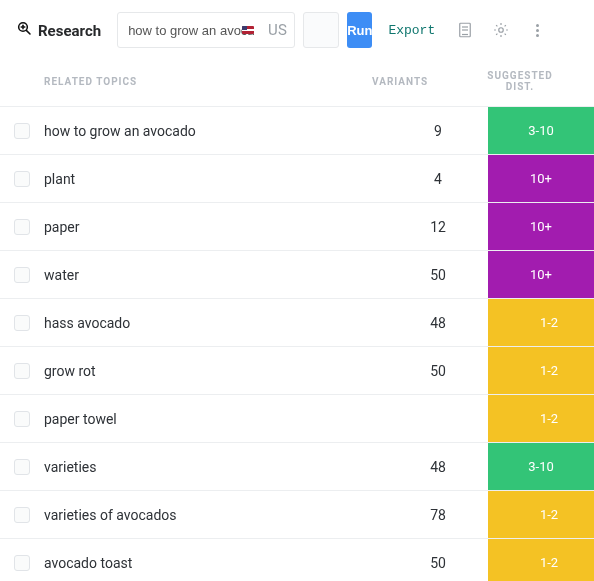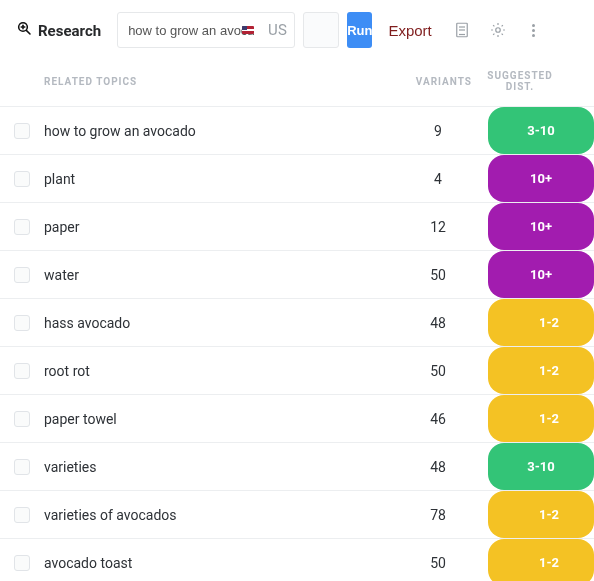--- a/index.html
+++ b/index.html
@@ -95,23 +95,24 @@
     color: #fff;
     font-size: 13px;
     font-weight: 600;
     cursor: pointer;
   }
   .export-btn {
     height: 36px;
     padding: 0 8px;
     background: transparent;
     border: none;
-    color: #7f1d1d;
-    font-size: 15px;
-    cursor: pointer;
+    color: #0f766e;
+    font-size: 13px;
+    cursor: pointer;
+    font-family: Liberation Mono, monospace;
   }
   .icon-btn {
     width: 28px; height: 28px;
     background: transparent;
     border: none;
     display: inline-flex;
     align-items: center;
     justify-content: center;
     cursor: pointer;
     color: #9aa0a6;
@@ -119,21 +120,21 @@
   .icon-btn svg { width: 18px; height: 18px; stroke: currentColor; fill: none; stroke-width: 1.6; }
 
   .table-head {
     display: flex;
     align-items: center;
     padding: 10px 16px 14px 0;
     border-bottom: 1px solid #eceef0;
   }
   .col-check { width: 44px; display:flex; justify-content:center; }
   .col-topic { flex: 1; }
-  .col-variants { width: 100px; text-align: right; }
+  .col-variants { width: 100px; text-align: left; }
   .col-dist { width: 106px; text-align: center; }
   .th {
     font-size: 10px;
     letter-spacing: 1px;
     font-weight: 700;
     color: #b4b9c0;
     text-transform: uppercase;
   }
   .th.col-dist { padding-right: 10px; }
 
@@ -156,23 +157,22 @@
     align-items: center;
     justify-content: center;
     font-size: 14px;
     color: #2e3237;
   }
   .row .col-dist {
     display: flex;
     align-items: center;
     justify-content: center;
     font-size: 13px;
-    font-weight: 700;
+    font-weight: 400;
     color: #fff;
-    border-radius: 16px;
   }
   .dist-green  { background: #33c477; }
   .dist-blue   { background: #a21caf; }
   .dist-yellow { background: #f4c224; padding-left: 16px; }
 
   .checkbox {
     width: 16px; height: 16px;
     border: 1.5px solid #e1e4e8;
     border-radius: 3px;
     background: #fafbfb;
@@ -289,30 +289,29 @@
         <div class="checkbox"></div>
       </div>
       <div class="col-topic">hass avocado</div>
       <div class="col-variants">48</div>
       <div class="col-dist dist-yellow">1-2</div>
     </div>
     <div class="row">
       <div class="col-check">
         <div class="checkbox"></div>
       </div>
-      <div class="col-topic">root rot</div>
+      <div class="col-topic">grow rot</div>
       <div class="col-variants">50</div>
       <div class="col-dist dist-yellow">1-2</div>
     </div>
     <div class="row">
       <div class="col-check">
         <div class="checkbox"></div>
       </div>
       <div class="col-topic">paper towel</div>
-      <div class="col-variants">46</div>
       <div class="col-dist dist-yellow">1-2</div>
     </div>
     <div class="row">
       <div class="col-check">
         <div class="checkbox"></div>
       </div>
       <div class="col-topic">varieties</div>
       <div class="col-variants">48</div>
       <div class="col-dist dist-green">3-10</div>
     </div>

